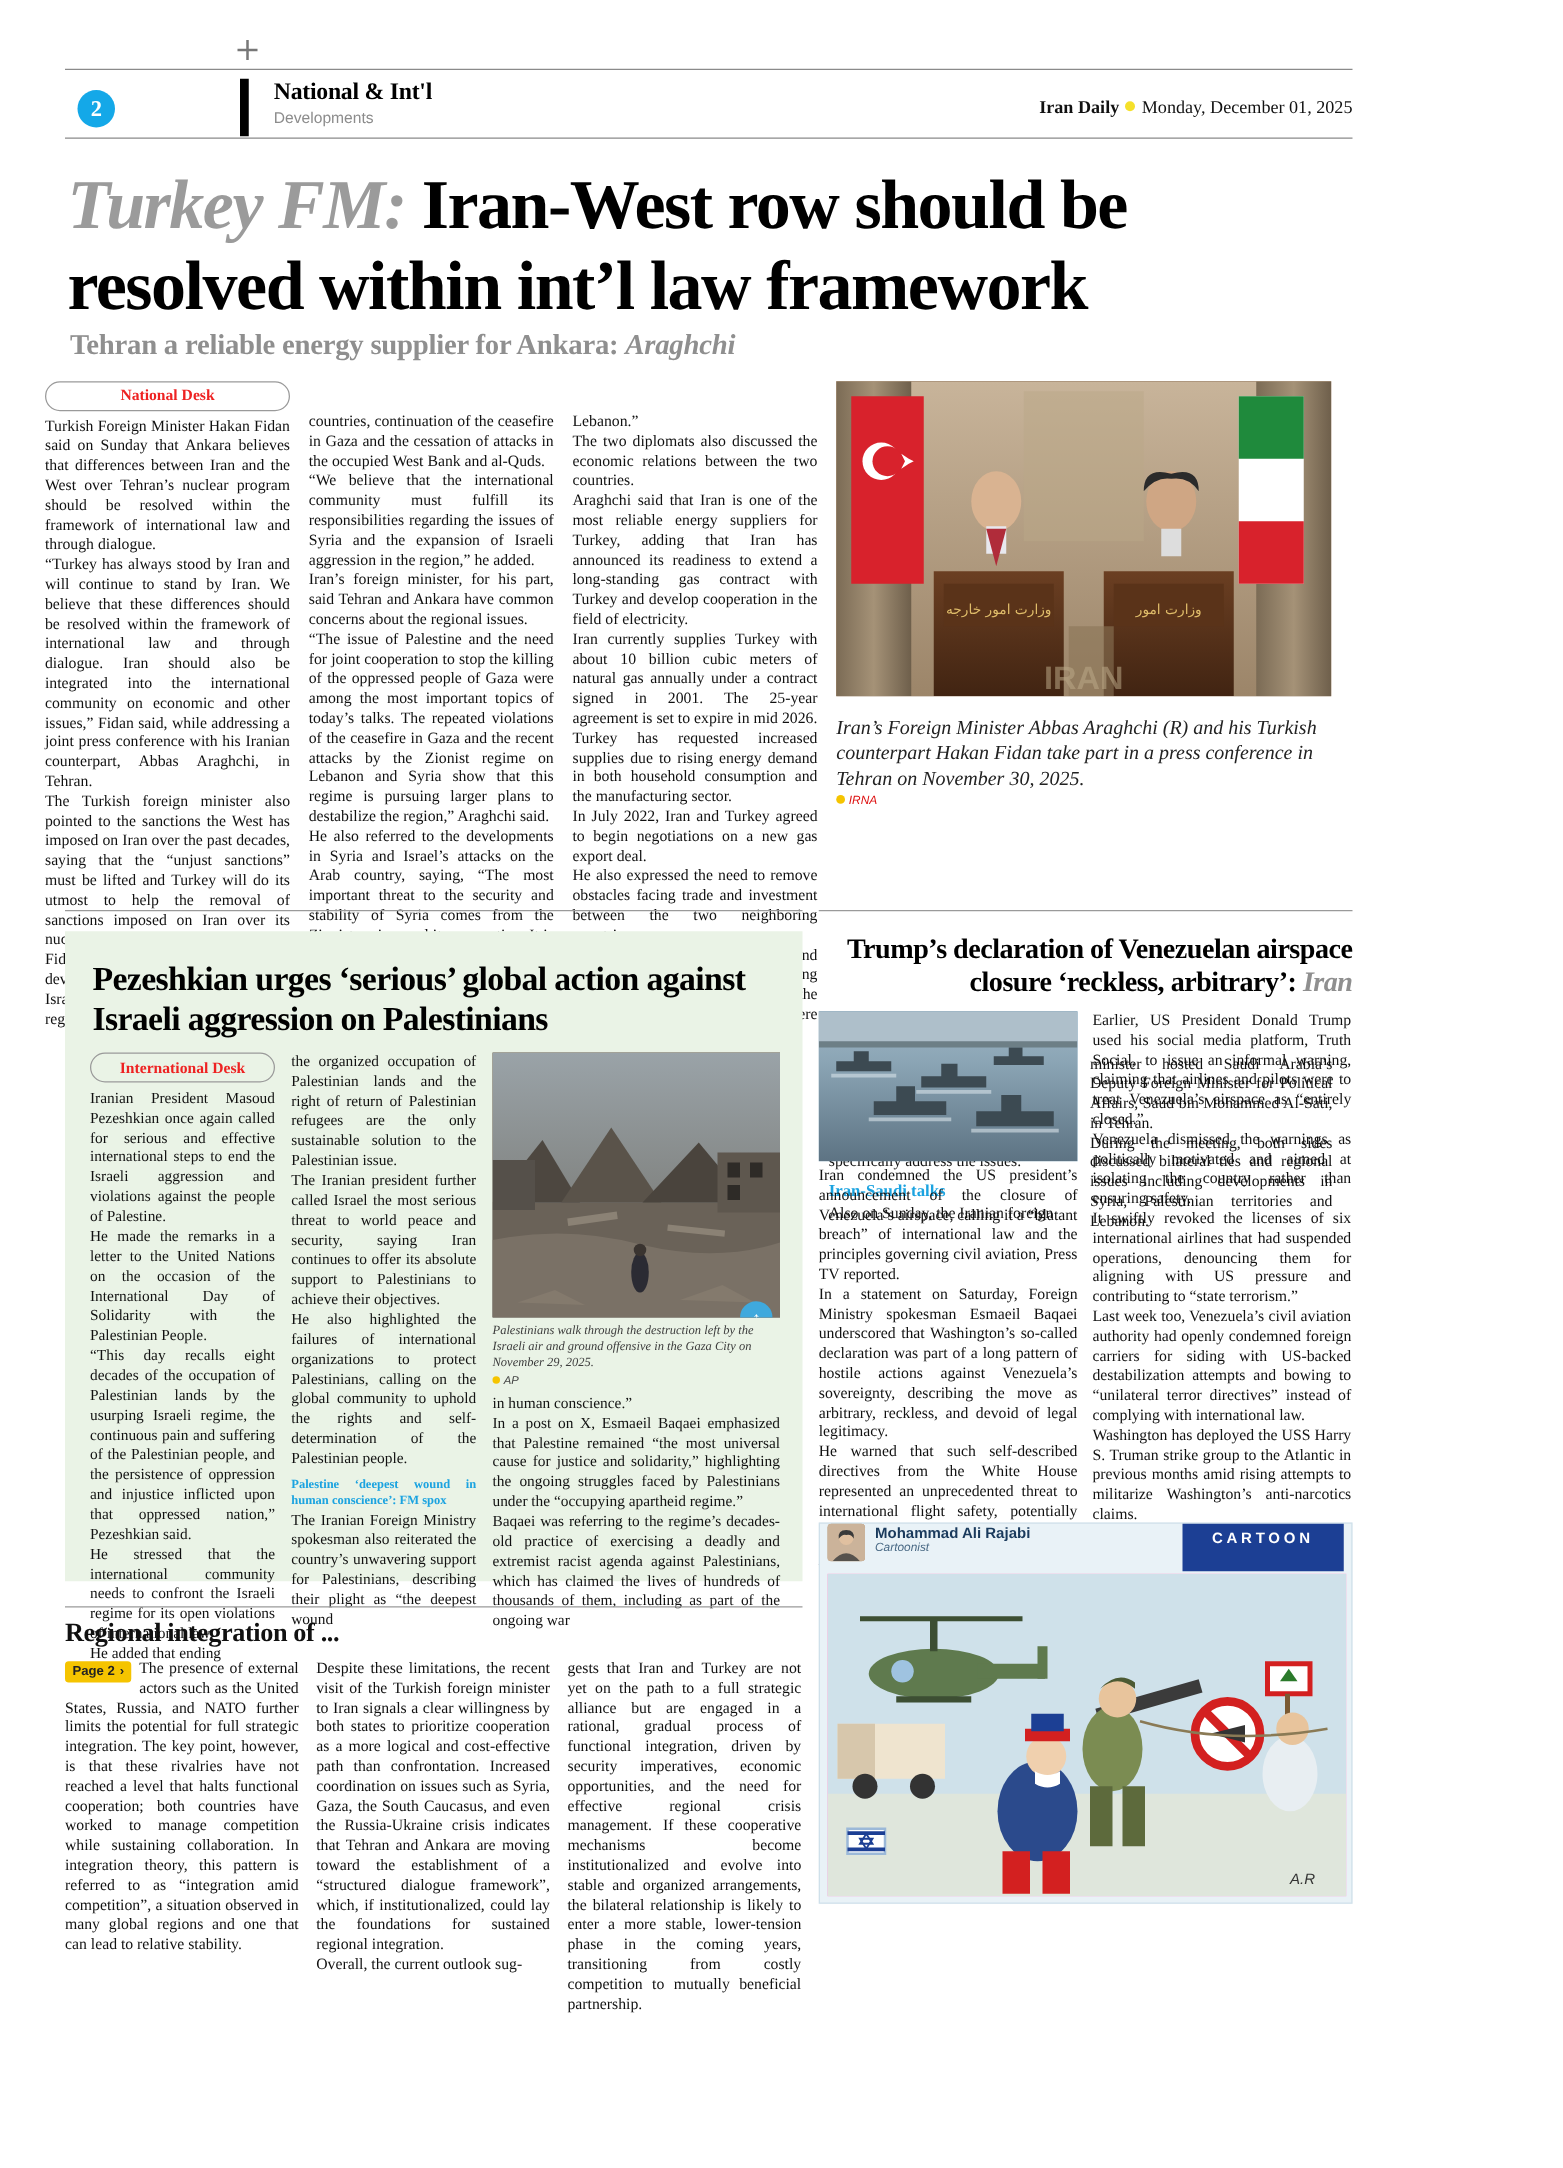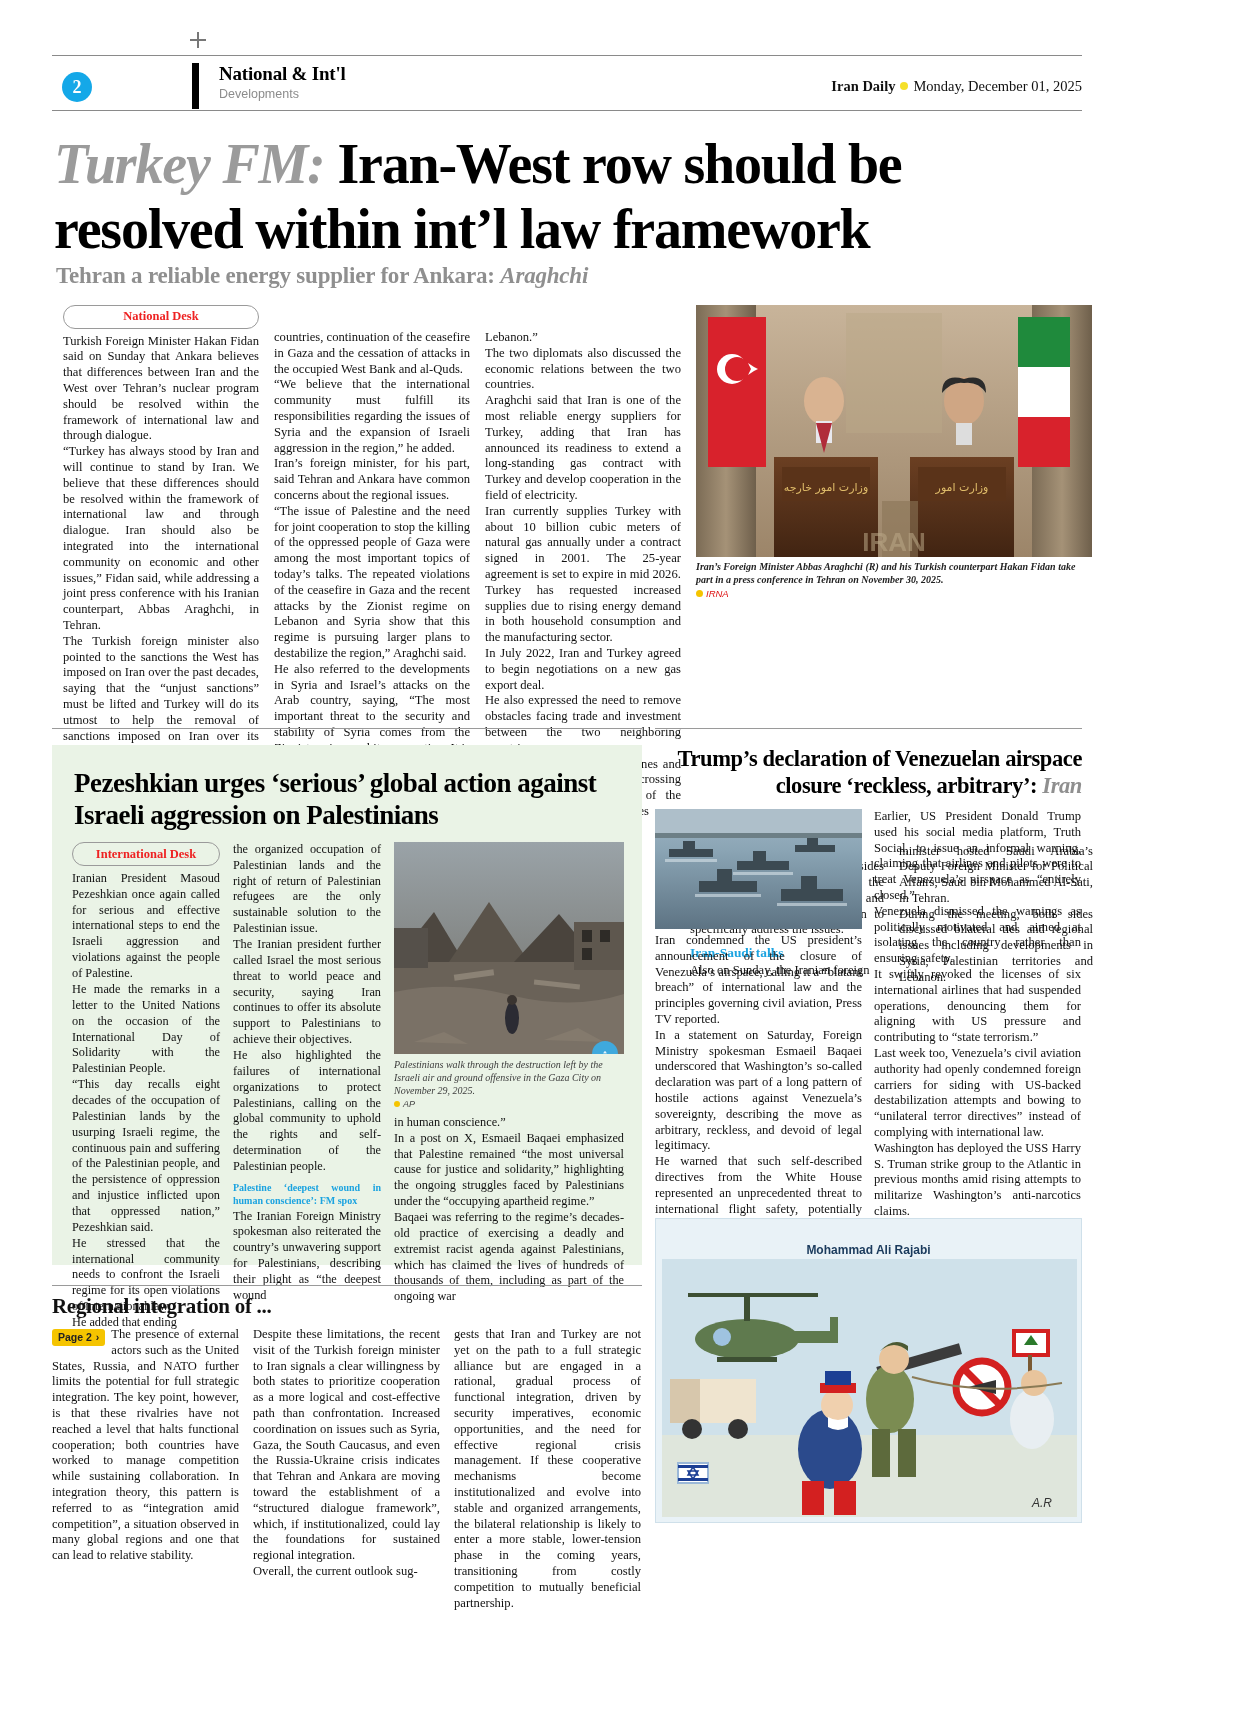--- a/index.html
+++ b/index.html
@@ -65,30 +65,30 @@
   .desk-pill {
     display: inline-block; border: 1px solid #9a9a9a; border-radius: 20px;
     padding: 3px 0; width: 100%; text-align: center;
     color: #ee2222; font-weight: bold; font-size: 12.5px;
     font-family: "Liberation Serif", serif; margin-bottom: 5px;
   }
   .subhead-blue { color:#1ba3e0; font-weight: bold; font-size: 13.4px; margin-top: 7px; margin-bottom:1px;}
   .subhead-blue.sm { font-size: 10px; }
 
   
-  .a1 { position: absolute; left: 63px; top: 305px; width: 1030px; }
+  .a1 { position: absolute; left: 36px; top: 305px; width: 1030px; }
   .a1-top { display: flex; gap: 15px; }
   .a1-c1 { width: 196px; }
   .a1-c2 { width: 196px; padding-top: 25px;}
   .a1-c3 { width: 196px; padding-top: 25px;}
   .a1-photo { width: 396px; }
   .photo-frame { width: 396px; height: 252px; overflow:hidden; position: relative; background:#7b5a3a; }
   .cap {
-    font-family: "Liberation Serif", serif; font-style: italic; font-weight: bold;
-    font-size: 10px; line-height: 1.28; color:#222; margin-top: 4px;
+    font-family: "Liberation Serif", serif; font-style: italic; font-weight: normal;
+    font-size: 16px; line-height: 1.28; color:#222; margin-top: 16px;
   }
   .credit { font-family:"Liberation Sans", sans-serif; font-style: italic; font-size: 9.5px; color:#d11; margin-top:1px; }
   .credit .dotc { display:inline-block; width:7px; height:7px; border-radius:50%; background:#f5c400; margin-right:3px;}
   .a1-bottom { display: flex; gap: 15px; margin-top: 8px; }
   .a1-b1 { width: 196px; }
   .a1-b2 { width: 196px; }
   .a1-b3 { width: 196px; }
   .a1-b4 { width: 196px; }
   .a1-b5 { width: 196px; }
 
@@ -124,21 +124,21 @@
   .a3-c2 { width: 207px; }
   .a3-photo-frame { width:207px; height:120px; overflow:hidden; position:relative; background:#6c93ad; }
   .a3-credit { font-family:"Liberation Sans",sans-serif; font-style:italic; font-size:9px; color:#d11; text-align:right; margin-top:-14px; padding-right:3px;}
   .a3-credit .dotc{display:inline-block;width:6px;height:6px;border-radius:50%;background:#f5c400;margin-right:2px;}
 
   
   .cartoon-box {
     position:absolute; left:655px; top:1218px; width:427px; height:305px;
     background:#e9f2f7; border:1px solid #cfe0ea;
   }
-  .cartoon-head { display:flex; align-items:center; height:38px; padding:0 6px; gap:24px;flex-direction:column;}
+  .cartoon-head { display:flex; height:38px; padding:0 6px; gap:8px;}
   .cart-avatar { width:30px;height:30px;border-radius:3px;background:#b58e6a; position:relative; overflow:hidden;}
   .cart-name { font-family:"Liberation Sans",sans-serif; font-weight:bold; font-size:12px; color:#1a3a5c;}
   .cart-role { font-family:"Liberation Sans",sans-serif; font-style:italic; font-size:9.5px; color:#4a6a85;}
   .cart-badge {
     margin-left:auto; background:#1c3f94; color:#fff; font-family:"Liberation Sans",sans-serif;
     font-weight:bold; font-size:12px; letter-spacing:3px; padding:4px 24px;
   }
   .cartoon-art { position:absolute; left:6px; top:40px; width:415px; height:258px; background:#f9a8d4; overflow:hidden;}
 
   

